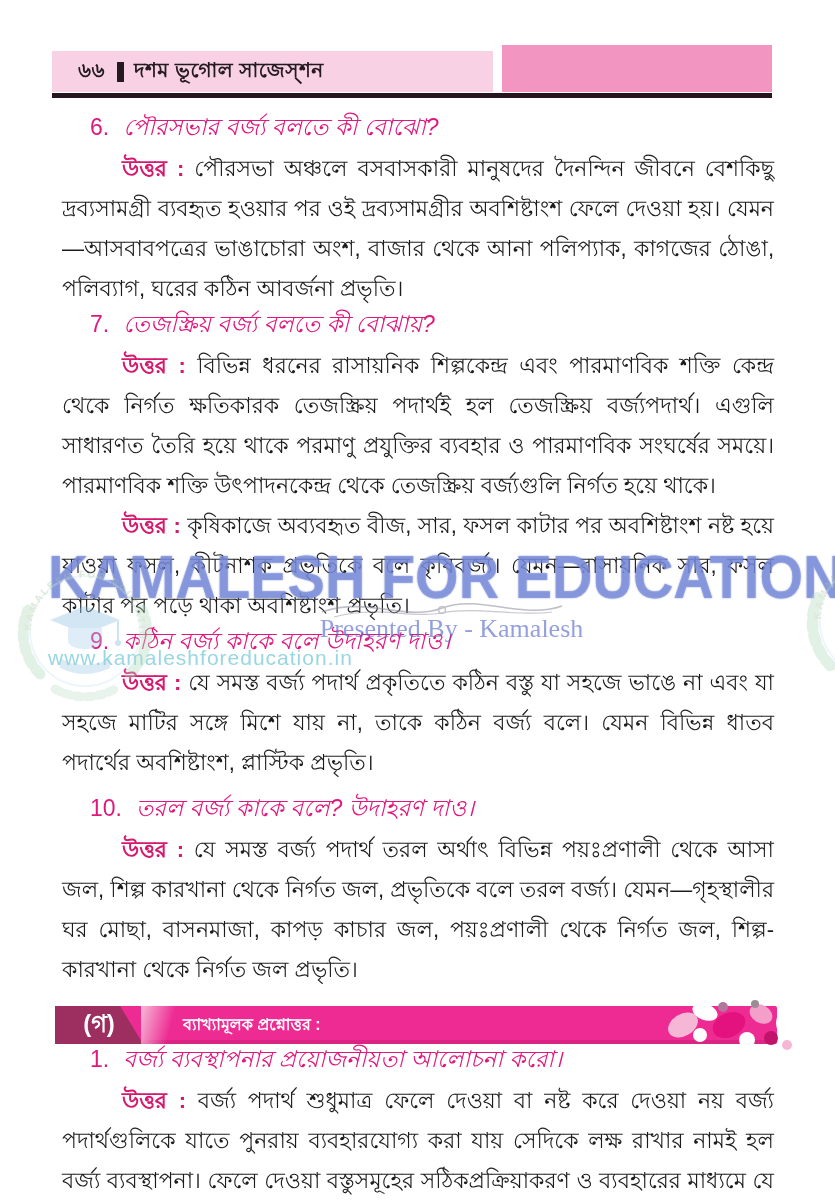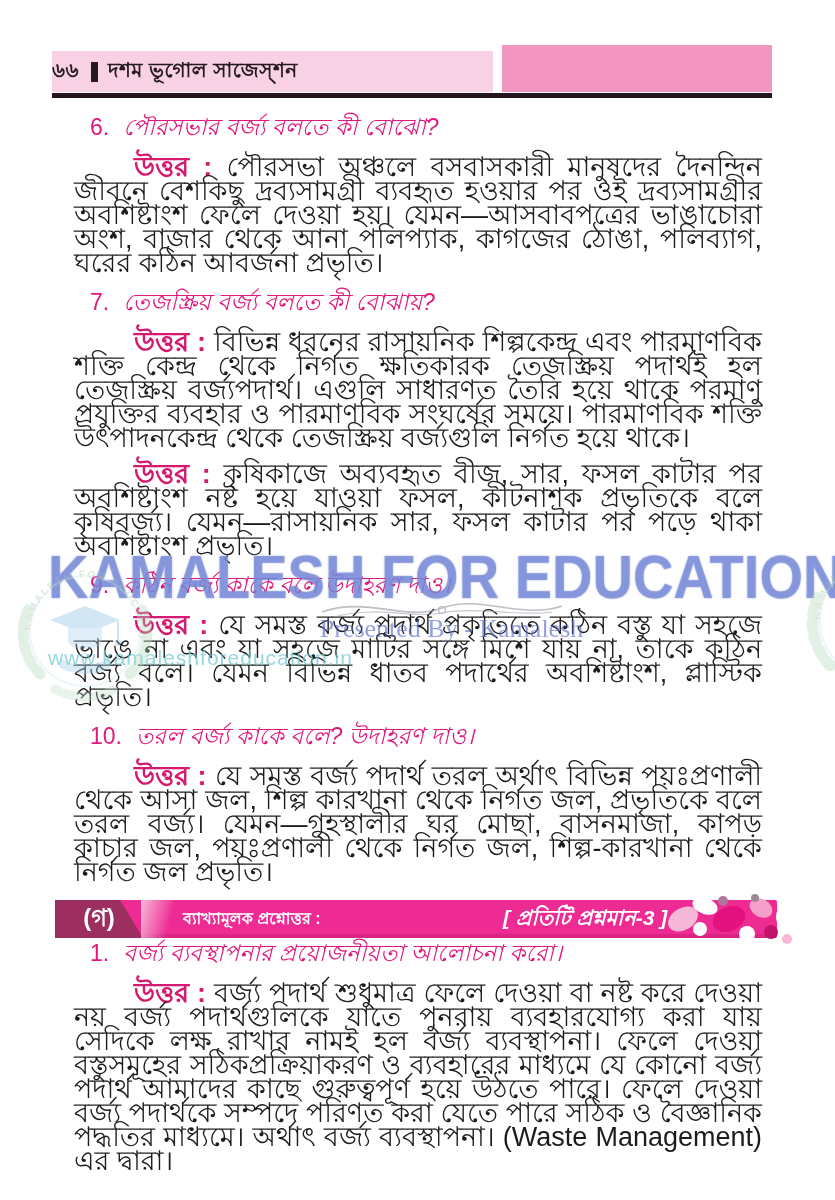--- a/index.html
+++ b/index.html
@@ -7,39 +7,39 @@
     width:835px; height:1200px; position:relative; overflow:hidden;
     font-family:"Liberation Sans","DejaVu Sans",sans-serif;
     color:#1c1c1c;
   }
   .page { position:absolute; inset:0; background:#ffffff; }
 
   
   .header-left {
     position:absolute; left:52px; top:51px; width:441px; height:41px;
     background:#f8d2e4; display:flex; align-items:center;
-    box-sizing:border-box;
+    padding-left:26px; box-sizing:border-box;
     font-size:20px; font-weight:bold; color:#241a20; letter-spacing:.5px;
   }
   .sep-bar { display:inline-block; width:7px; height:20px; background:#241a20; margin:0 10px 0 12px; }
   .header-right {
     position:absolute; left:502px; top:45px; width:270px; height:47px;
     background:#f295c1;
   }
   .header-rule { position:absolute; left:52px; top:93px; width:720px; height:5px; background:#26141f; }
 
   
   .content { position:absolute; left:62px; top:0; width:712px; z-index:1; }
   .q-head {
     margin:0 0 6px 28px; color:#e0187d; font-weight:normal; font-style:italic;
     font-size:23px; line-height:31px;
   }
   .q-head .q-num { font-style:normal; margin-right:14px; }
   .q-ans {
-    margin:12px; font-size:27px; line-height:24px; text-align:justify;
+    margin:0; font-size:22px; line-height:40px; text-align:justify;
     text-indent:60px; color:#1c1c1c;
   }
   .ans-label { color:#d6186f; font-weight:bold; }
   .mt-first { margin-top:112px; }
   .mt-a { margin-top:0; } .mt-b { margin-top:10px; } .mt-c { margin-top:0; }
 
   
   .banner {
     position:relative; margin:16px 0 0 -7px; width:722px; height:38px;
     background:#ee2b93; border-radius:2px;
@@ -133,21 +133,20 @@
     <p class="q-ans">
       <span class="ans-label">উত্তর :</span> <span>যে সমস্ত বর্জ্য পদার্থ তরল অর্থাৎ বিভিন্ন পয়ঃপ্রণালী থেকে আসা জল, শিল্প কারখানা থেকে নির্গত জল, প্রভৃতিকে বলে তরল বর্জ্য। যেমন—গৃহস্থালীর ঘর মোছা, বাসনমাজা, কাপড় কাচার জল, পয়ঃপ্রণালী থেকে নির্গত জল, শিল্প-কারখানা থেকে নির্গত জল প্রভৃতি।</span>
     </p>
 
     <div class="banner">
       <div class="banner-label">
         <span>(গ)</span>
       </div>
       <div class="banner-wedge"></div>
       <div class="banner-title">ব্যাখ্যামূলক প্রশ্নোত্তর :</div>
-      <div class="banner-marks">[ প্রতিটি প্রশ্নমান-3 ]</div>
       <svg class="banner-decor" width="126" height="58" viewBox="0 0 126 58">
         <ellipse cx="16" cy="28" rx="16" ry="11" fill="#f6b7d7" transform="rotate(-30 16 28)"></ellipse>
         <ellipse cx="38" cy="15" rx="13" ry="8" fill="#ffffff" transform="rotate(20 38 15)"></ellipse>
         <circle cx="33" cy="38" r="7" fill="#ffffff"></circle>
         <ellipse cx="62" cy="28" rx="17" ry="12" fill="#e4127e" transform="rotate(-25 62 28)"></ellipse>
         <circle cx="56" cy="10" r="5" fill="#b0779a"></circle>
         <circle cx="80" cy="43" r="8" fill="#ffffff"></circle>
         <ellipse cx="94" cy="17" rx="12" ry="9" fill="#f49fc9" transform="rotate(30 94 17)"></ellipse>
         <circle cx="104" cy="41" r="7" fill="#c2136b"></circle>
         <ellipse cx="116" cy="26" rx="7" ry="11" fill="#ffffff"></ellipse>

